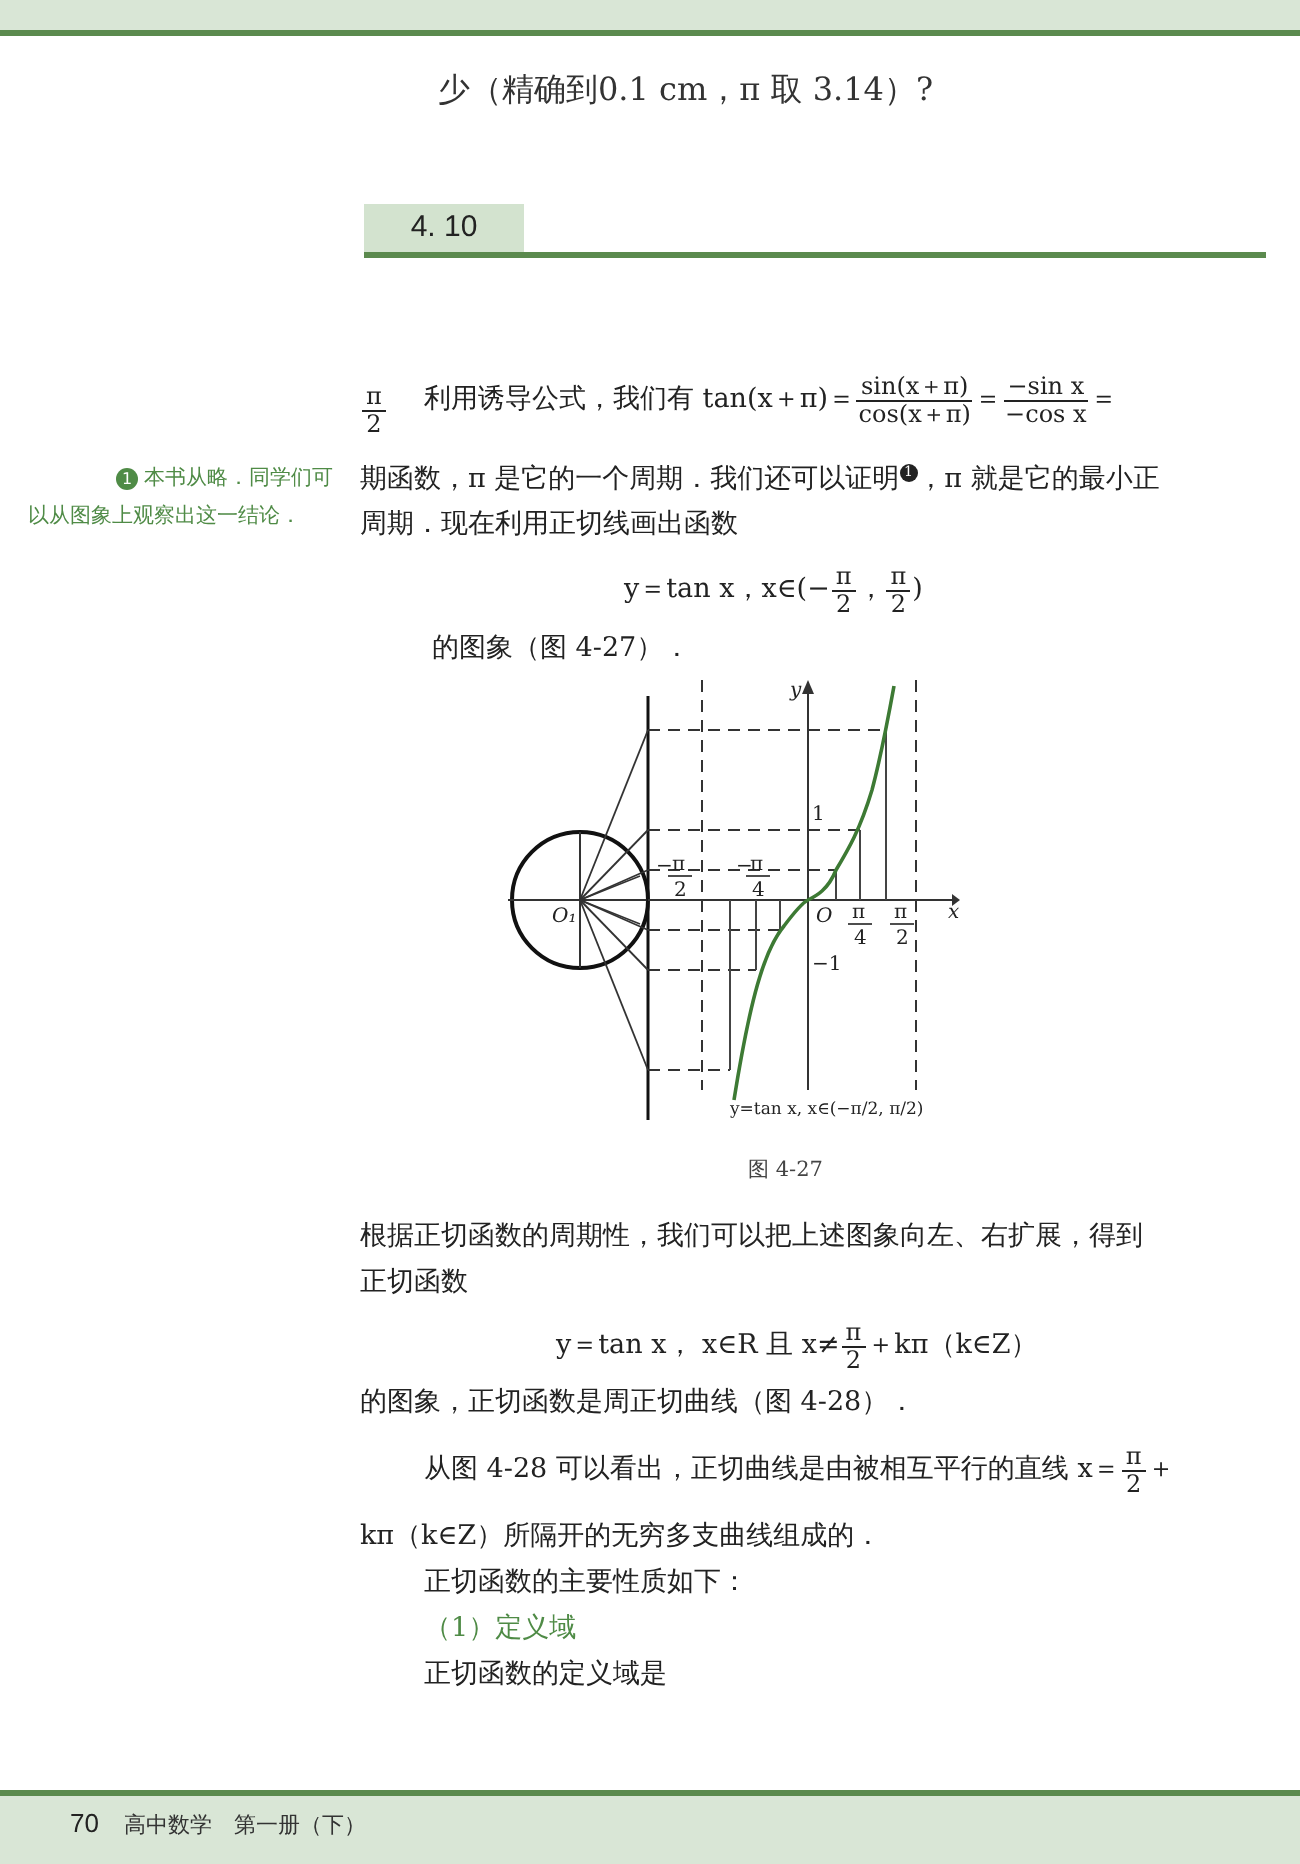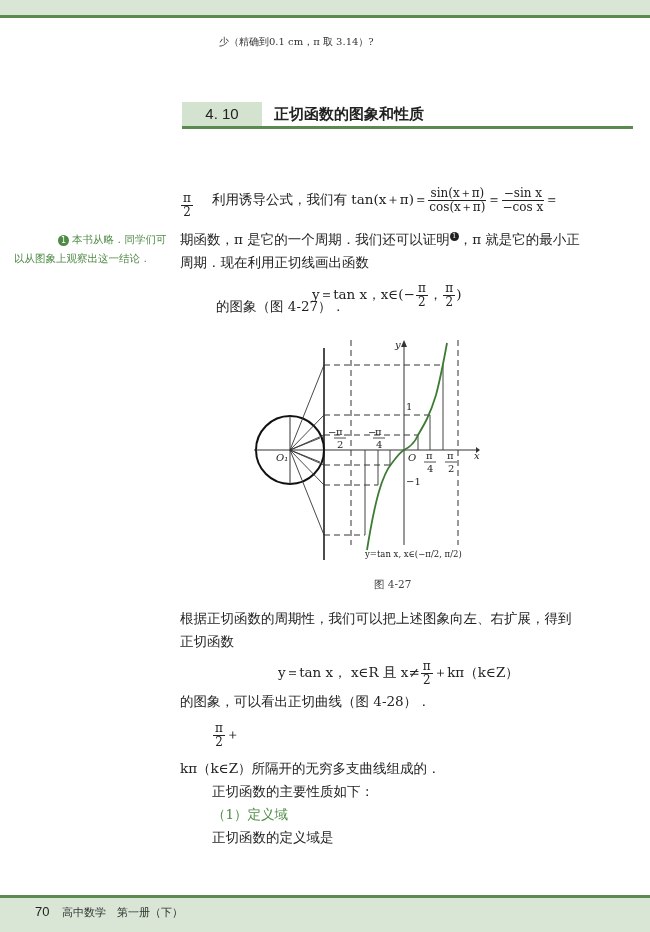--- a/index.html
+++ b/index.html
@@ -21,21 +21,21 @@
   }
   .footer-pagenum {
     position: absolute; left: 35px; top: 904px;
     font-family: "Liberation Sans", sans-serif; font-size: 13px; color: #222;
   }
   .footer-book {
     position: absolute; left: 62px; top: 905px;
     font-family: Liberation Serif, serif; font-size: 11px; color: #333;
   }
   .txt { position: absolute; font-size: 13.5px; white-space: nowrap; line-height: 1; }
-  .line0 { left: 219px; top: 37px; font-size: 10px; color: #333; }
+  .line0 { left: 219px; top: 37px; font-size: 16px; color: #333; }
 
   .sec-header {
     position: absolute; left: 182px; top: 102px; width: 451px; height: 24px;
     border-bottom: 3px solid #5b8a4e;
   }
   .sec-num {
     position: absolute; left: 0; top: 0; width: 80px; height: 24px;
     background: #d3e3cf;
     font-family: "Liberation Sans", sans-serif; font-size: 15px;
     line-height: 24px; text-align: center; color: #222;
@@ -60,42 +60,41 @@
 </style>
 </head>
 <body>
 
 <div class="top-banner"></div>
 
 <div class="txt line0">少（精确到0.1 cm，π 取 3.14）?</div>
 
 <div class="sec-header">
   <div class="sec-num">4. 10</div>
-  <div class="sec-title">正切函数的图象和性质</div>
 </div>
 
 <div class="txt" style="left:212px; top:150px;margin-top:37px;">
   <span>利用诱导公式，我们有 tan(x＋π)＝</span><span class="frac"><span class="n">sin(x＋π)</span><span class="d">cos(x＋π)</span></span><span>＝</span><span class="frac"><span class="n">−sin x</span><span class="d">−cos x</span></span><span>＝</span>
 </div>
 
 <div class="txt" style="left:180px; top:192px;">
   <span class="frac"><span class="n">π</span><span class="d">2</span></span>
 </div>
 
 <div class="txt" style="left:180px; top:232px;">
   <span>期函数，π 是它的一个周期．我们还可以证明</span><span class="fn-mark">1</span><span>，π 就是它的最小正</span>
 </div>
 
 <div class="txt" style="left:180px; top:256px;">周期．现在利用正切线画出函数</div>
 
 <div class="txt" style="left:312px; top:282px;">
   <span>y＝tan x，x∈(−</span><span class="frac"><span class="n">π</span><span class="d">2</span></span><span>，</span><span class="frac"><span class="n">π</span><span class="d">2</span></span><span>)</span>
 </div>
 
-<div class="txt" style="left:180px; top:300px;padding-left:36px;">的图象（图 4-27）．</div>
+<div class="txt" style="left:180px; top:318px;padding-left:36px;">的图象（图 4-27）．</div>
 
 <div class="note">
   <span style="padding-left:44px"></span><span class="bullet">1</span><span>本书从略．同学们可以从图象上观察出这一结论．</span>
 </div>
 
 <svg class="fig" width="240" height="240" viewBox="0 0 240 240">
 
   <circle cx="50" cy="115" r="34" fill="none" stroke="#111" stroke-width="2"></circle>
   <line x1="14" y1="115" x2="84" y2="115" stroke="#333" stroke-width="1"></line>
   <line x1="50" y1="81" x2="50" y2="149" stroke="#333" stroke-width="1"></line>
@@ -173,25 +172,25 @@
 <div class="caption">图 4-27</div>
 
 <div class="txt" style="left:180px; top:612px;">根据正切函数的周期性，我们可以把上述图象向左、右扩展，得到</div>
 <div class="txt" style="left:180px; top:635px;">正切函数</div>
 
 <div class="txt" style="left:278px; top:660px;">
   <span>y＝tan x，  x∈R 且 x≠</span><span class="frac"><span class="n">π</span><span class="d">2</span></span><span>＋kπ（k∈Z）</span>
 </div>
 
 <div class="txt" style="left:180px; top:695px;">
-  <span>的图象，可以看出</span><span class="bold">正切曲线</span><span>（图 4-28）．</span>
+  <span>的图象，正切函数是周</span><span class="bold">正切曲线</span><span>（图 4-28）．</span>
 </div>
 
 <div class="txt" style="left:212px; top:722px;">
-  <span class="frac"><span class="n">π</span><span class="d">2</span></span><span>＋</span>
+  <span>从图 4-28 可以看出，正切曲线是由被相互平行的直线 x＝</span><span class="frac"><span class="n">π</span><span class="d">2</span></span><span>＋</span>
 </div>
 
 <div class="txt" style="left:180px; top:762px;">kπ（k∈Z）所隔开的无穷多支曲线组成的．</div>
 <div class="txt" style="left:212px; top:785px;">正切函数的主要性质如下：</div>
 <div class="txt green" style="left:212px; top:808px;">（1）定义域</div>
 <div class="txt" style="left:212px; top:831px;">正切函数的定义域是</div>
 
 <div class="bottom-banner"></div>
 <div class="footer-pagenum">70</div>
 <div class="footer-book">高中数学　第一册（下）</div>

